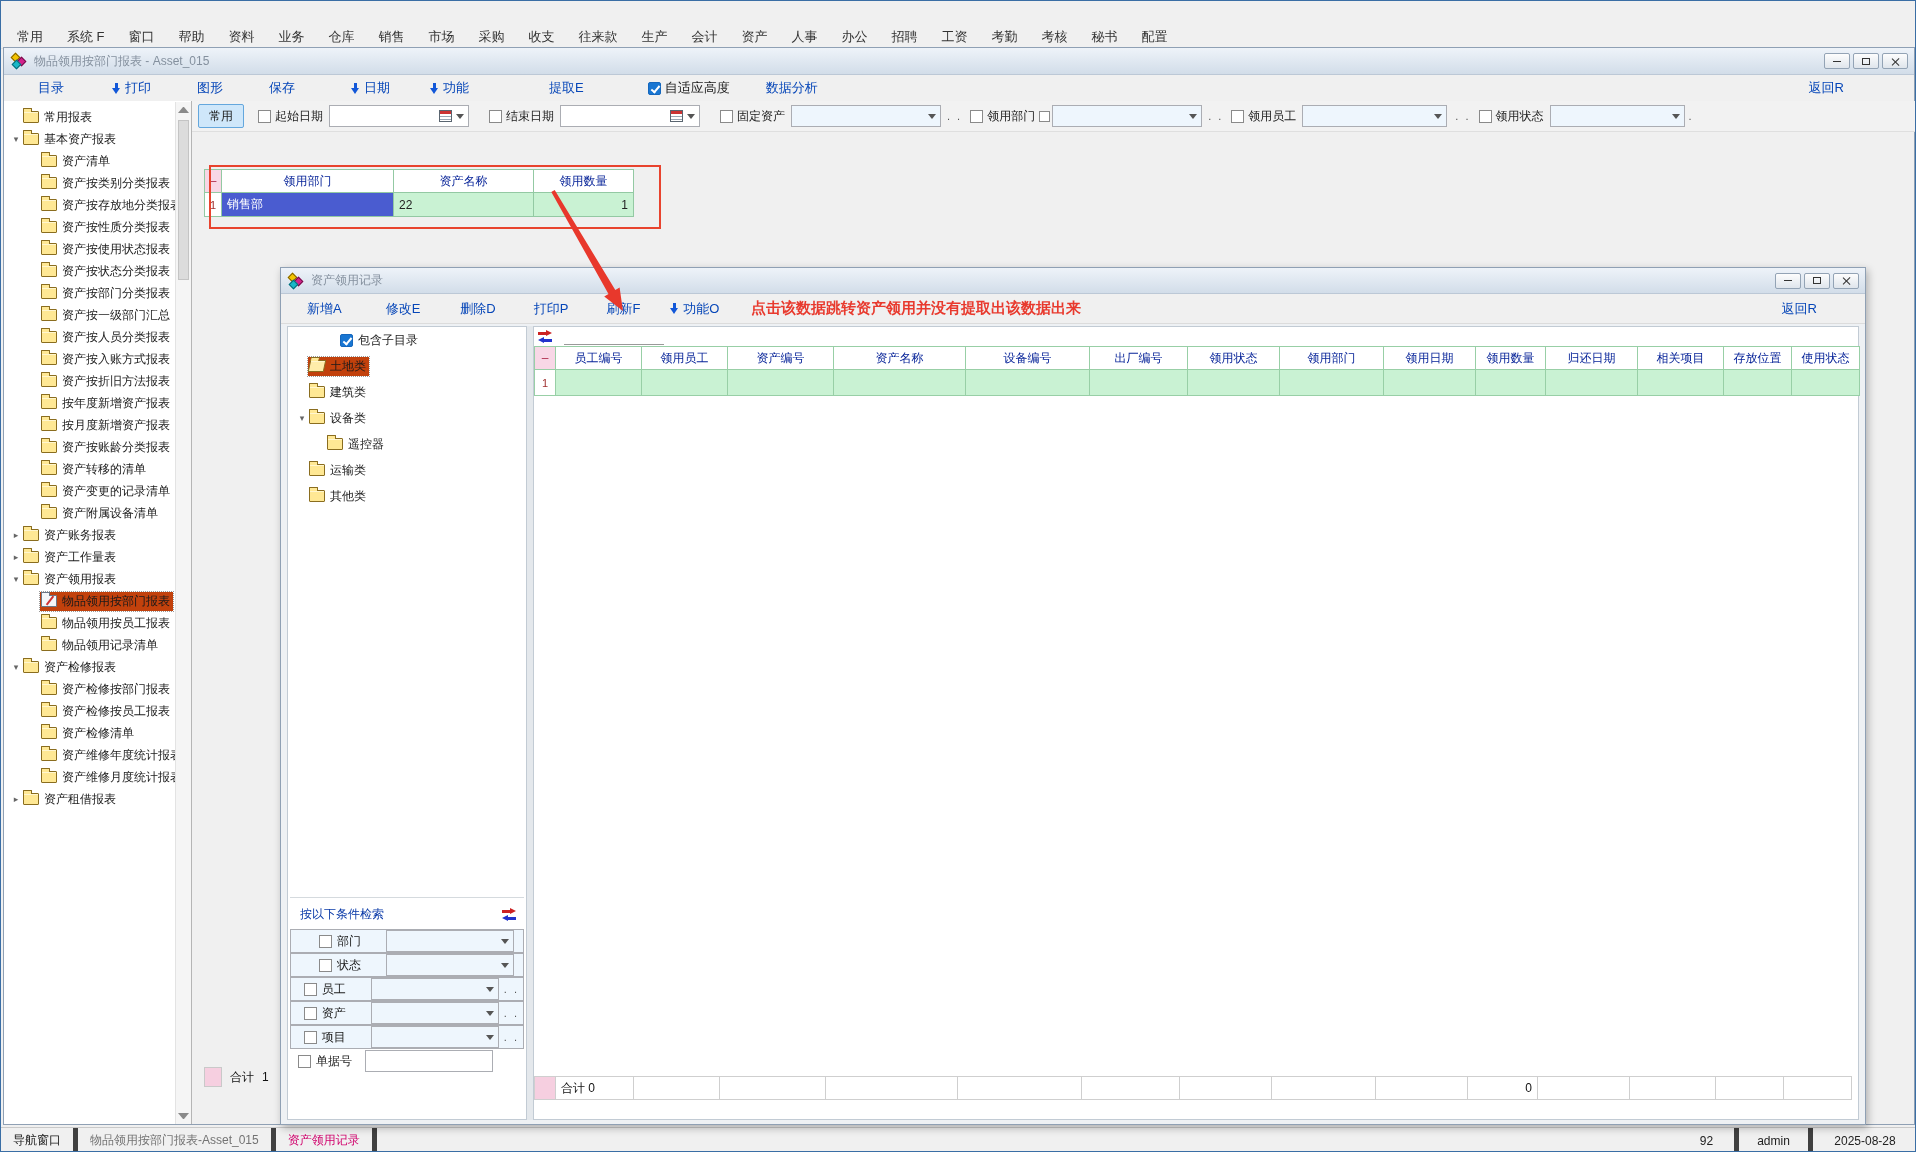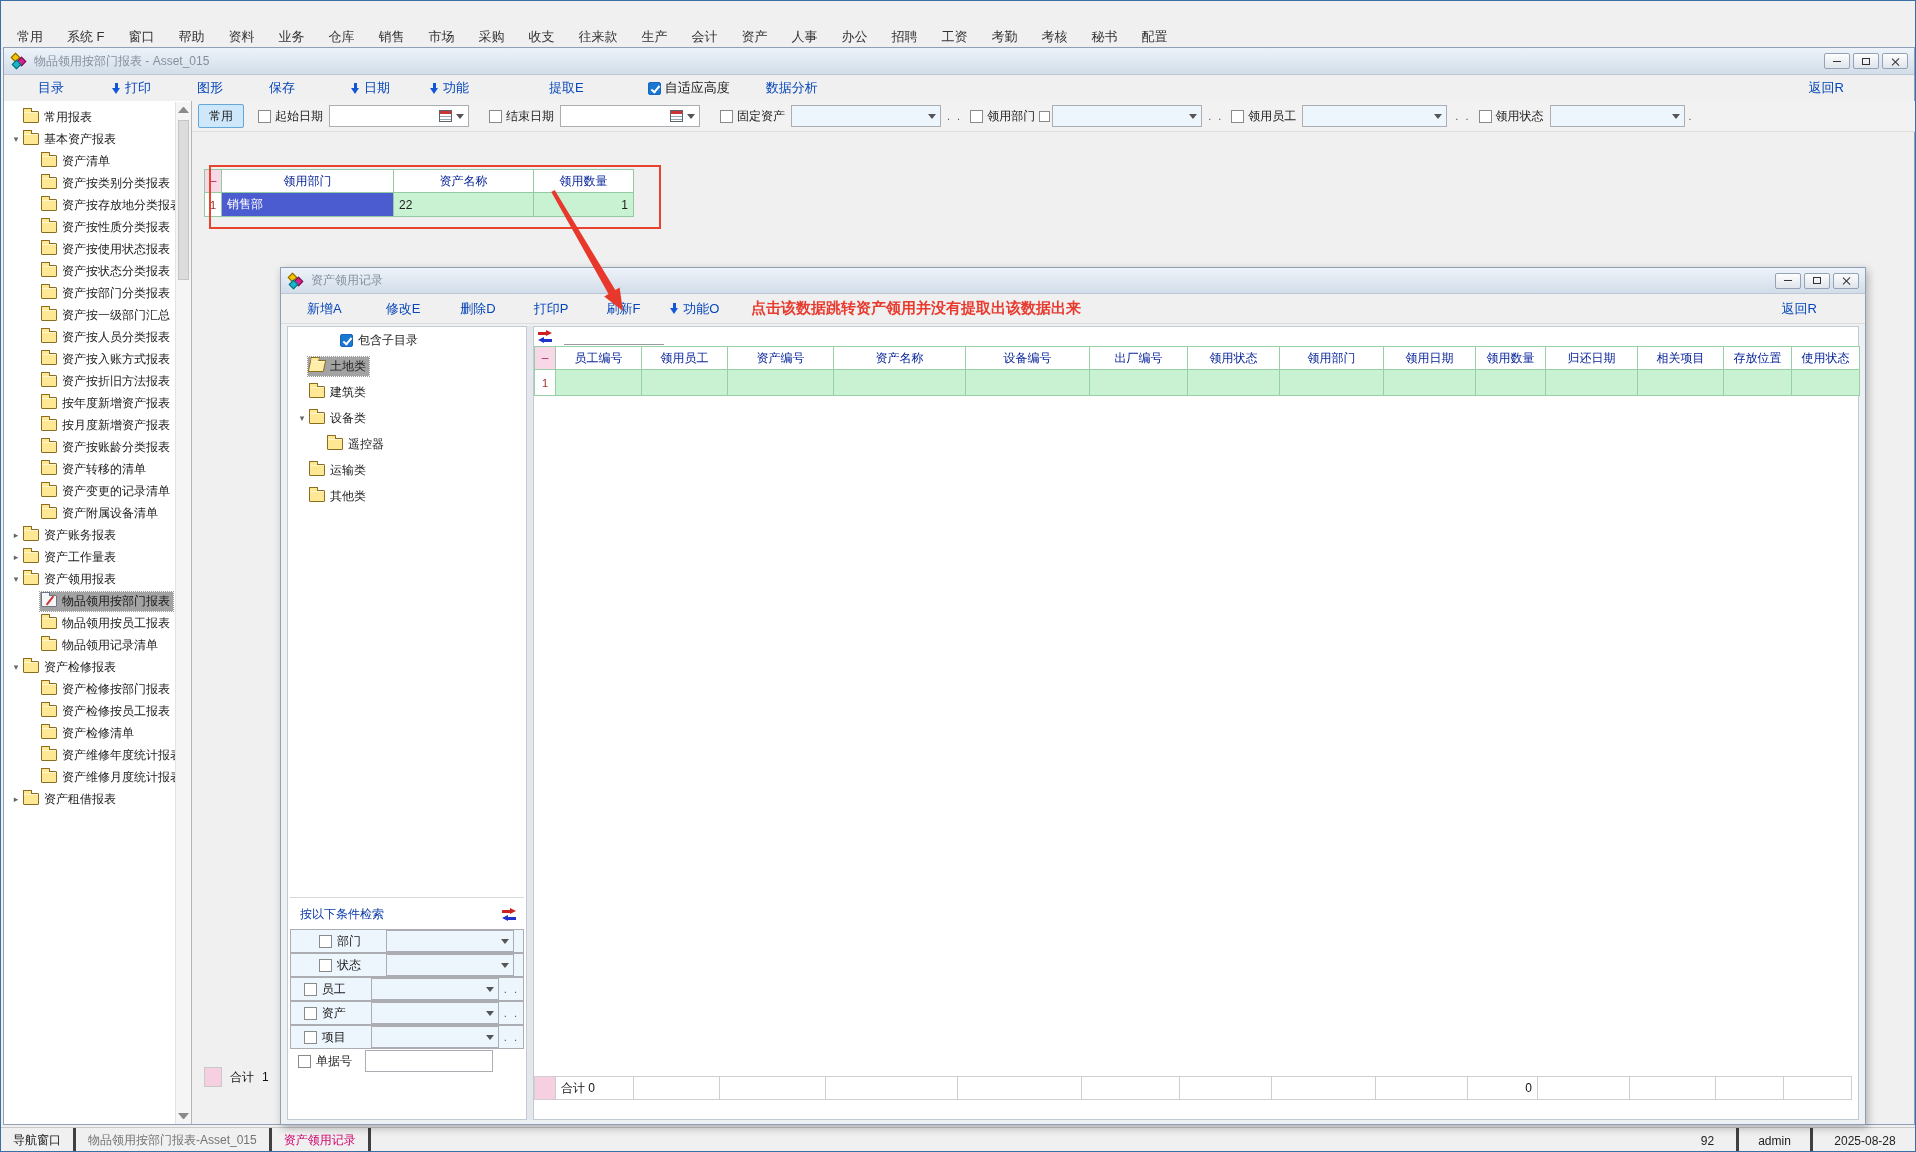--- a/index.html
+++ b/index.html
@@ -67,21 +67,21 @@
   
   .filterbar { left:191px; top:100px; width:1723px; height:31px; display:flex; align-items:center; padding-left:6px; background:#f2f2f2; border-bottom:1px solid #dfdfdf; }
   .btn-common { width:46px; height:24px; background:#cfe7fa; border:1px solid #64a7dd; border-radius:2px; font-size:12px; color:#1a1a1a; font-family:inherit; }
   .fgroup { display:inline-flex; align-items:center; gap:4px; white-space:nowrap; }
 
   
   .treepane { left:3px; top:100px; width:188px; height:1023px; background:#fff; border-right:1px solid #b5b5b5; overflow:hidden; }
   .ti { display:flex; align-items:center; height:22px; padding-left:calc(6px + var(--lvl,0)*18px); white-space:nowrap; cursor:default; }
   .ti .arr { width:12px; flex:none; color:#666; font-size:9px; text-align:center; }
   .hl { display:inline-flex; align-items:center; gap:5px; padding:1px 3px 1px 1px; }
-  .ti.sel .hl { background:#a3a3a3; outline:1px dotted #9a9a9a; }
+  .ti.sel .hl { background:#c2410c; outline:1px dotted #9a9a9a; }
   .tlabel { font-size:12px; color:#1a1a1a; }
   .fold { position:relative; width:16px; height:12px; flex:none; background:#ffe894; border:1px solid #8a6d1f; border-radius:1px; box-shadow:inset 0 1px 0 #fff6cf; }
   .fold::before { content:""; position:absolute; top:-4px; left:-1px; width:7px; height:3px; background:#ffe894; border:1px solid #8a6d1f; border-bottom:none; border-radius:1px 1px 0 0; }
   .rpt .fold { background:#f4f6f8; border-color:#6a7686; box-shadow:none; }
   .rpt .fold::before { background:#f4f6f8; border-color:#6a7686; }
   .rpt .fold::after { content:""; position:absolute; left:7px; top:-1px; width:2px; height:11px; background:#d03333; transform:rotate(38deg); }
   .open .fold { transform:skewX(-12deg); background:#ffedaa; }
   
   .vscroll { left:174px; top:101px; width:16px; height:1022px; background:#f5f5f5; border-left:1px solid #e3e3e3; }
   .sarr { position:absolute; left:2px; width:11px; height:0; border-left:5.5px solid transparent; border-right:5.5px solid transparent; }
@@ -148,21 +148,21 @@
   .searchpanel { position:absolute; left:2px; top:558px; width:234px;margin-top:12px; }
   .sphead { display:flex; align-items:center; border-top:1px solid #d5dade; padding:8px 8px 6px 10px; color:#0a3aa8; font-size:12px; }
   .sphead .swap { margin-left:auto; }
   .srow { display:flex; align-items:center; gap:5px; padding:2px 4px 2px 8px; height:24px; }
   .slabel { width:44px; font-size:12px; color:#1a1a1a; flex:none; }
   .scombo { width:128px; }
   .srow.text .scombo { background:#fff; }
 
   
   .statusbar { left:0; top:1126px; width:1916px; height:26px; background:#f0f0f0; border-top:1px solid #c9c9c9; display:flex; align-items:center; font-size:12px; }
-  .scell { padding:0 12px; height:100%; display:flex; align-items:center; border-right:3px solid #404040; white-space:nowrap; }
+  .scell { padding:0 12px; height:100%; display:flex; align-items:center; border-right:5px solid #404040; white-space:nowrap; }
   .scell.nav { color:#1a1a1a; }
   .scell.rep { color:#737373; }
   .scell.rec { color:#d0006c; }
   .scell.right { justify-content:center; }
 </style>
 </head>
 <body>
 
 <div id="app">
 

